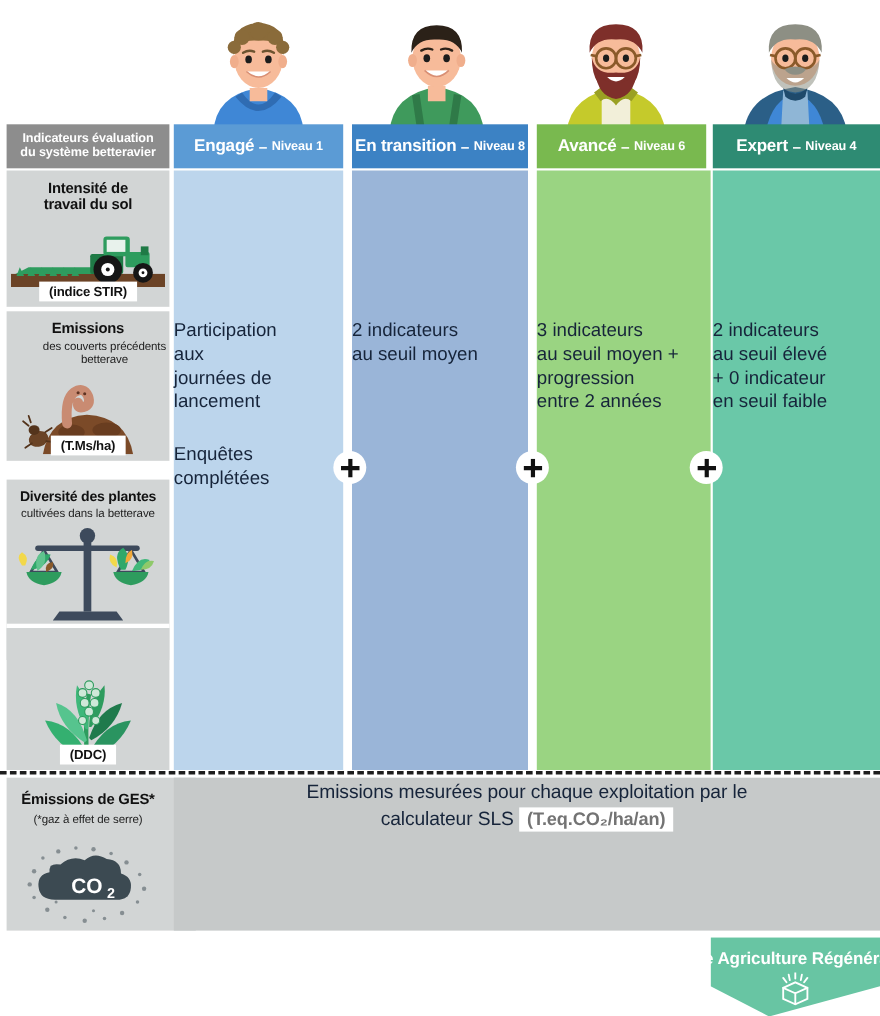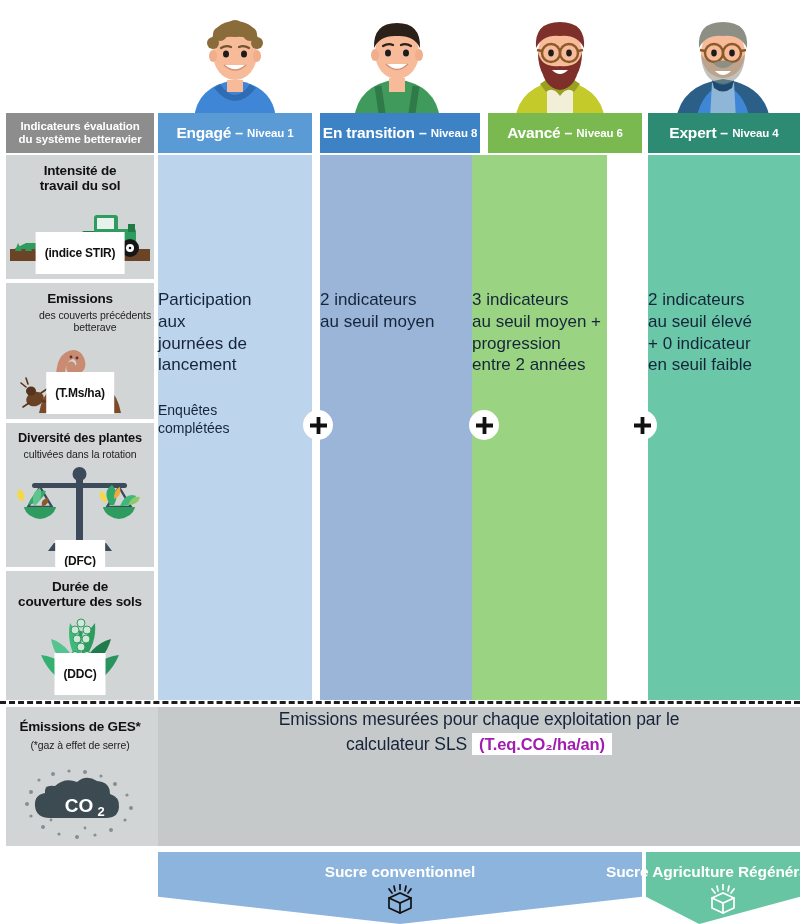--- a/index.html
+++ b/index.html
@@ -46,21 +46,21 @@
   }
   .ind-sub{
     position:absolute;left:0;width:148px;text-align:center;
     font-size:10.5px;line-height:1.15;color:#222;letter-spacing:-0.1px;
   }
   .ind-art{position:absolute;left:0;width:148px;}
   .ind-art svg{display:block;margin:0 auto;}
   .ind-unit{
     position:absolute;left:50%;transform:translateX(-50%);
     background:#ffffff;color:#111;font-size:12px;font-weight:bold;
-    padding:14px 9px;white-space:nowrap;letter-spacing:-0.2px;
+    padding:2px 9px;white-space:nowrap;letter-spacing:-0.2px;
   }
   .row-gap{position:absolute;left:0;width:148px;height:4px;background:#ffffff;}
 
   
   .body-col{position:absolute;top:155px;height:545px;}
   .cell-text{
     position:absolute;left:0;width:100%;text-align:left;
     line-height:1.28;color:#16243a;
   }
 
@@ -87,21 +87,21 @@
   .ges-band{
     position:absolute;left:158px;top:707px;width:642px;height:139px;
     background:#c6c9c9;
     display:flex;justify-content:center;
   }
   .ges-band-inner{
     text-align:center;font-size:17.5px;line-height:1.45;color:#16243a;
     letter-spacing:-0.1px;
   }
   .ges-chip{
-    background:#ffffff;color:#a21caf;font-weight:bold;font-size:16.5px;
+    background:#ffffff;color:#737373;font-weight:bold;font-size:16.5px;
     padding:2px 7px;margin-left:5px;white-space:nowrap;
   }
 
   
   .foot{position:absolute;top:852px;height:72px;}
   .foot-shape{
     position:absolute;left:0;top:0;width:100%;height:100%;
     clip-path:polygon(0 0,100% 0,100% 62%,50% 100%,0 62%);
   }
   .foot-label{
@@ -227,28 +227,28 @@
   </div>
 
   <div class="hdr-row hdr-col" style="left:648px;width:152px;background:#2e8b73;text-align:right;">
     <span class="big">Expert</span>
     <span class="dash">–</span>
     <span class="small">Niveau 4</span>
   </div>
 
   <div class="body-col" style="left:158px;width:154px;background:#bcd5ec;">
     <div class="cell-text" style="top:134px;font-size:17px;">Participation<br>aux<br>journées de<br>lancement</div>
-    <div class="cell-text" style="top:247px;font-size:14px;">Enquêtes<br>complétées</div>
+    <div class="cell-text" style="top:247px;font-size:17px;">Enquêtes<br>complétées</div>
   </div>
 
   <div class="body-col" style="left:320px;width:160px;background:#9ab5d8;">
     <div class="cell-text lead" style="top:134px;font-size:17px;">2 indicateurs<br>au seuil moyen</div>
   </div>
 
-  <div class="body-col" style="left:472px;width:135px;background:#9ad482;">
+  <div class="body-col" style="left:488px;width:158px;background:#9ad482;">
     <div class="cell-text lead" style="top:134px;font-size:17px;">3 indicateurs<br>au seuil moyen +<br>progression<br>entre 2 années</div>
   </div>
 
   <div class="body-col" style="left:648px;width:152px;background:#6ac8a8;">
     <div class="cell-text lead" style="top:134px;font-size:17px;">2 indicateurs<br>au seuil élevé<br>+ 0 indicateur<br>en seuil faible</div>
   </div>
 
   <div class="plus" style="left:303px;top:410px;">
     <svg width="17" height="17" viewBox="0 0 17 17">
         <path d="M6.6 0h3.8v6.6H17v3.8h-6.6V17H6.6v-6.6H0V6.6h6.6z" fill="#111"></path>
@@ -313,23 +313,23 @@
           <ellipse cx="18" cy="58" rx="9" ry="7" fill="#6a4326" transform="rotate(-18 18 58)"></ellipse>
           <ellipse cx="14" cy="50" rx="5" ry="4.5" fill="#54341c"></ellipse>
           <path d="M9 46 l-5 -4 M11 43 l-2 -6" stroke="#54341c" stroke-width="1.6" stroke-linecap="round"></path>
           <path d="M24 52 l6 -4 M25 60 l7 1 M12 62 l-6 4" stroke="#54341c" stroke-width="1.6" stroke-linecap="round"></path>
         </svg>
       </div>
       <div class="ind-unit" style="bottom:5px;">(T.Ms/ha)</div>
     </div>
     <div class="row-gap" style="top:264px;"></div>
 
-    <div class="ind" style="top:268px;height:164px;">
+    <div class="ind" style="top:281px;height:164px;">
       <div class="ind-title" style="font-size:12.8px;">Diversité des plantes</div>
-      <div class="ind-sub" style="top:25px;">cultivées dans la rotation</div>
+      <div class="ind-sub" style="top:25px;">cultivées dans la betterave</div>
       <div class="ind-art" style="top:42px;">
         <svg width="140" height="92" viewBox="0 0 140 92" xmlns="http://www.w3.org/2000/svg">
           <rect x="66" y="10" width="7" height="68" fill="#3d4a5c"></rect>
           <circle cx="69.5" cy="9" r="7" fill="#3d4a5c"></circle>
           <rect x="22" y="18" width="95" height="5" rx="2.5" fill="#3d4a5c"></rect>
           <path d="M30 22 l-12 20 h24 z" fill="none" stroke="#3d4a5c" stroke-width="2.4"></path>
           <path d="M109 22 l-12 20 h24 z" fill="none" stroke="#3d4a5c" stroke-width="2.4"></path>
           <path d="M14 42 h32 q-2 10 -16 12 q-14 -2 -16 -12 z" fill="#2e9c5e"></path>
           <path d="M93 42 h32 q-2 10 -16 12 q-14 -2 -16 -12 z" fill="#2e9c5e"></path>
           <path d="M44 78 h52 l6 8 h-64 z" fill="#3d4a5c"></path>
@@ -342,21 +342,20 @@
           <path d="M96 38 q-8 -4 -6 -12 q8 2 6 12 z" fill="#f2d84a"></path>
           <path d="M118 40 q4 -10 12 -8 q-2 8 -12 8 z" fill="#8fc96a"></path>
           <path d="M104 34 q0 -10 6 -12 q2 9 -6 12 z" fill="#f2a93a"></path>
         </svg>
       </div>
       <div class="ind-unit" style="bottom:5px;">(DFC)</div>
     </div>
     <div class="row-gap" style="top:412px;"></div>
 
     <div class="ind" style="top:416px;height:129px;">
-      <div class="ind-title">Durée de<br>couverture des sols</div>
       <div class="ind-art" style="top:42px;">
         <svg width="126" height="78" viewBox="0 0 126 78" xmlns="http://www.w3.org/2000/svg">
           <path d="M62 78 q-2 -42 2 -60" stroke="#2e9c5e" stroke-width="4" fill="none"></path>
           <path d="M60 76 q-26 -10 -36 -34 q24 2 38 30 z" fill="#34b070"></path>
           <path d="M66 76 q26 -10 36 -34 q-24 2 -38 30 z" fill="#2a9460"></path>
           <path d="M60 62 q-22 -14 -26 -36 q20 6 28 34 z" fill="#56c48e"></path>
           <path d="M66 60 q22 -12 28 -34 q-22 6 -30 32 z" fill="#1f7a4c"></path>
           <path d="M61 50 q-12 -20 -8 -40 q12 16 10 40 z" fill="#3fb87a"></path>
           <path d="M66 48 q14 -18 12 -38 q-14 16 -14 38 z" fill="#2e9c5e"></path>
           <g fill="#cfe8d8" stroke="#2e9c5e" stroke-width="1">
@@ -414,33 +413,20 @@
     </div>
   </div>
 
   <div class="ges-band">
     <div class="ges-band-inner">
       <span>Emissions mesurées pour chaque exploitation par le</span><br>
       <span>calculateur SLS</span><span class="ges-chip">(T.eq.CO₂/ha/an)</span>
     </div>
   </div>
 
-  <div class="foot" style="left:158px;width:484px;">
-    <div class="foot-shape" style="background:#8cb4dd;"></div>
-    <div class="foot-label">Sucre conventionnel</div>
-    <div class="foot-icon">
-      <svg width="34" height="30" viewBox="0 0 34 30" xmlns="http://www.w3.org/2000/svg">
-        <g stroke="#111" stroke-width="1.7" fill="none" stroke-linecap="round">
-          <path d="M11 2 l1 5 M17 0 l0 5.5 M23 2 l-1 5 M6 5 l3 4 M28 5 l-3 4"></path>
-          <path d="M6 14 l11 -5 l11 5 l0 10 l-11 5 l-11 -5 z"></path>
-          <path d="M6 14 l11 5 l11 -5 M17 19 l0 10"></path>
-        </g>
-      </svg>
-    </div>
-  </div>
 
   <div class="foot" style="left:646px;width:154px;overflow:visible;">
     <div class="foot-shape" style="background:#68c5a3;width:800px;left:-646px;clip-path:polygon(80.75% 0,100% 0,100% 62%,87.4% 100%,80.75% 62%);"></div>
     <div class="foot-label" style="left:-78px;width:310px;">Sucre Agriculture Régénératrice</div>
     <div class="foot-icon" style="left:50%;">
       <svg width="34" height="30" viewBox="0 0 34 30" xmlns="http://www.w3.org/2000/svg">
         <g stroke="#ffffff" stroke-width="1.7" fill="none" stroke-linecap="round">
           <path d="M11 2 l1 5 M17 0 l0 5.5 M23 2 l-1 5 M6 5 l3 4 M28 5 l-3 4"></path>
           <path d="M6 14 l11 -5 l11 5 l0 10 l-11 5 l-11 -5 z"></path>
           <path d="M6 14 l11 5 l11 -5 M17 19 l0 10"></path>

